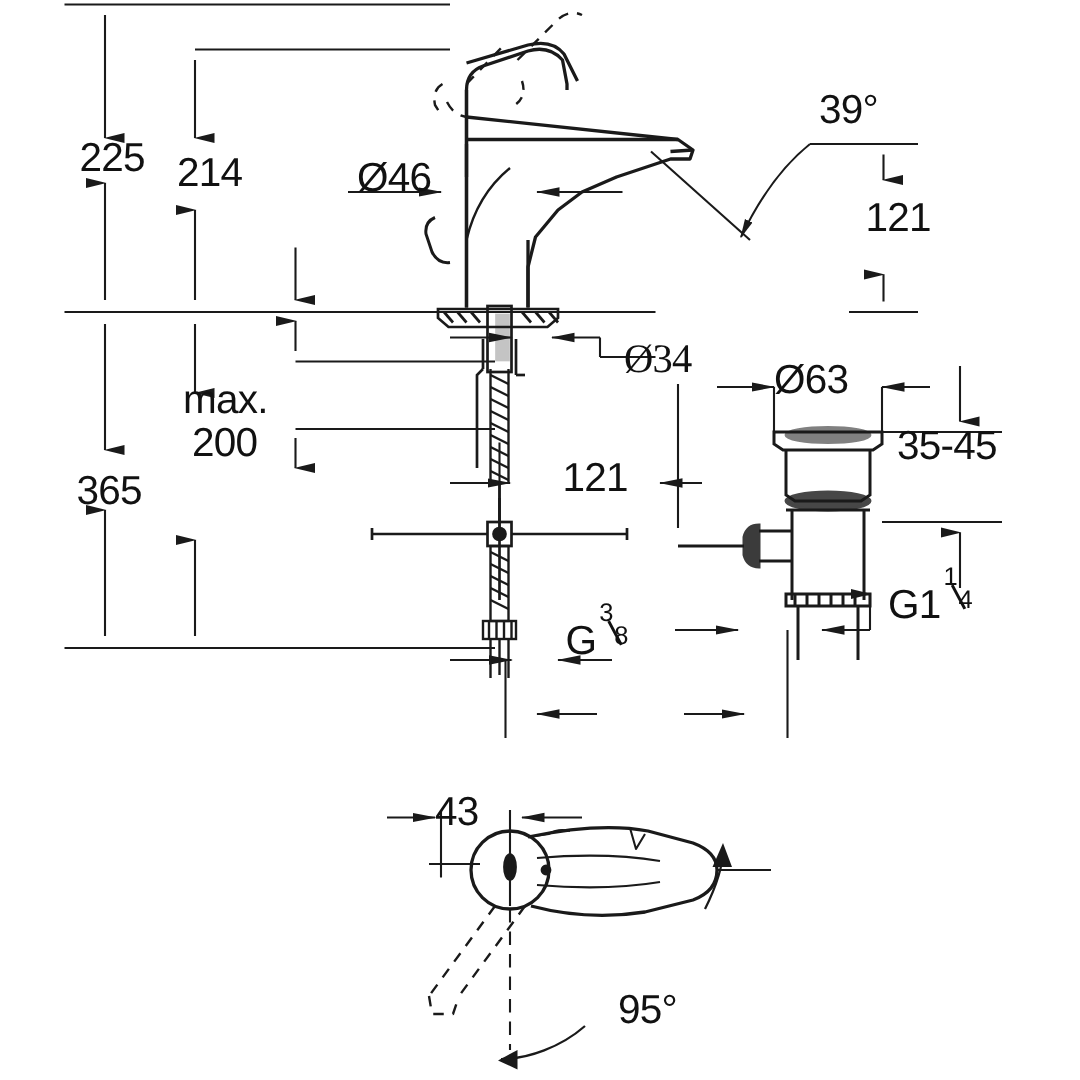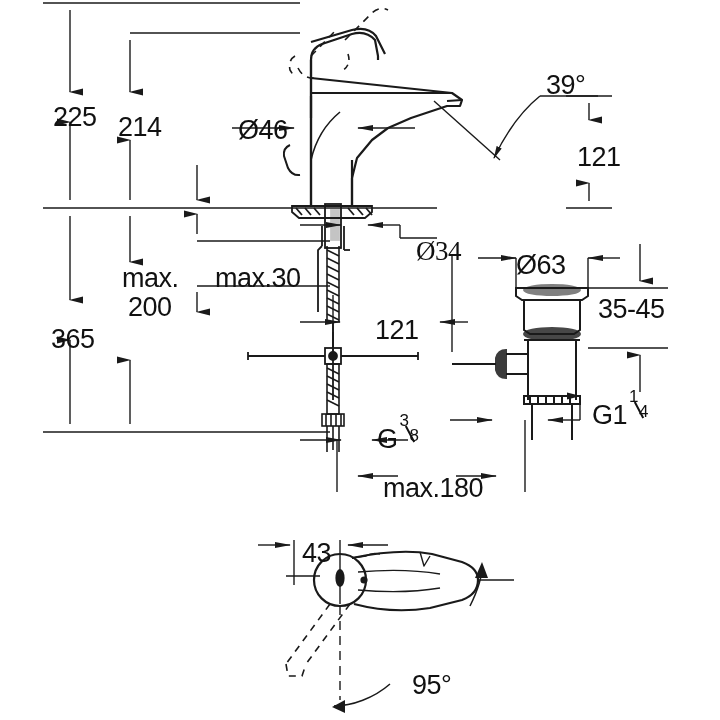--- a/index.html
+++ b/index.html
@@ -23,21 +23,21 @@
     top: 0;
   }
   .dimtext {
     position: absolute;
     font-family: "Liberation Sans", sans-serif;
     color: #111111;
     white-space: nowrap;
     line-height: 1.0;
     letter-spacing: -0.5px;
   }
-  .t-lg { font-size: 27px; margin-top: 12px; }
+  .t-lg { font-size: 27px; }
   .frac {
     display: inline-block;
     position: relative;
     width: 26px;
     height: 27px;
     vertical-align: baseline;
   }
   .frac .num {
     position: absolute;
     font-size: 17px;
@@ -310,35 +310,33 @@
   <div class="dimtext t-lg" style="left:416px; top:226px;font-family:Liberation Serif, serif;">Ø34</div>
 
   <div class="dimtext t-lg" style="left:516px; top:240px;">Ø63</div>
 
   <div class="dimtext t-lg" style="left:546px; top:60px;">39°</div>
 
   <div class="dimtext t-lg" style="left:577px; top:132px;">121</div>
 
   <div class="dimtext t-lg" style="left:375px; top:305px;">121</div>
 
-  <div class="dimtext t-lg" style="left:215px; top:253px;">max.30</div>
 
   <div class="dimtext t-lg" style="left:122px; top:253px;">max.</div>
 
   <div class="dimtext t-lg" style="left:128px; top:282px;">200</div>
 
   <div class="dimtext t-lg" style="left:598px; top:284px;">35-45</div>
 
   <div class="dimtext t-lg" style="left:377px; top:409px;">
     <span>G</span><span class="frac"><span class="num">3</span><span class="bar"></span><span class="den">8</span></span>
   </div>
 
   <div class="dimtext t-lg" style="left:592px; top:385px;text-align:right;">
     <span>G1</span><span class="frac"><span class="num">1</span><span class="bar"></span><span class="den">4</span></span>
   </div>
 
-  <div class="dimtext t-lg" style="left:383px; top:463px;">max.180</div>
-
-  <div class="dimtext t-lg" style="left:302px; top:528px;">43</div>
+
+  <div class="dimtext t-lg" style="left:290px; top:528px;">43</div>
 
   <div class="dimtext t-lg" style="left:412px; top:660px;text-align:center;">95°</div>
 
 </div>
 
 </body></html>

